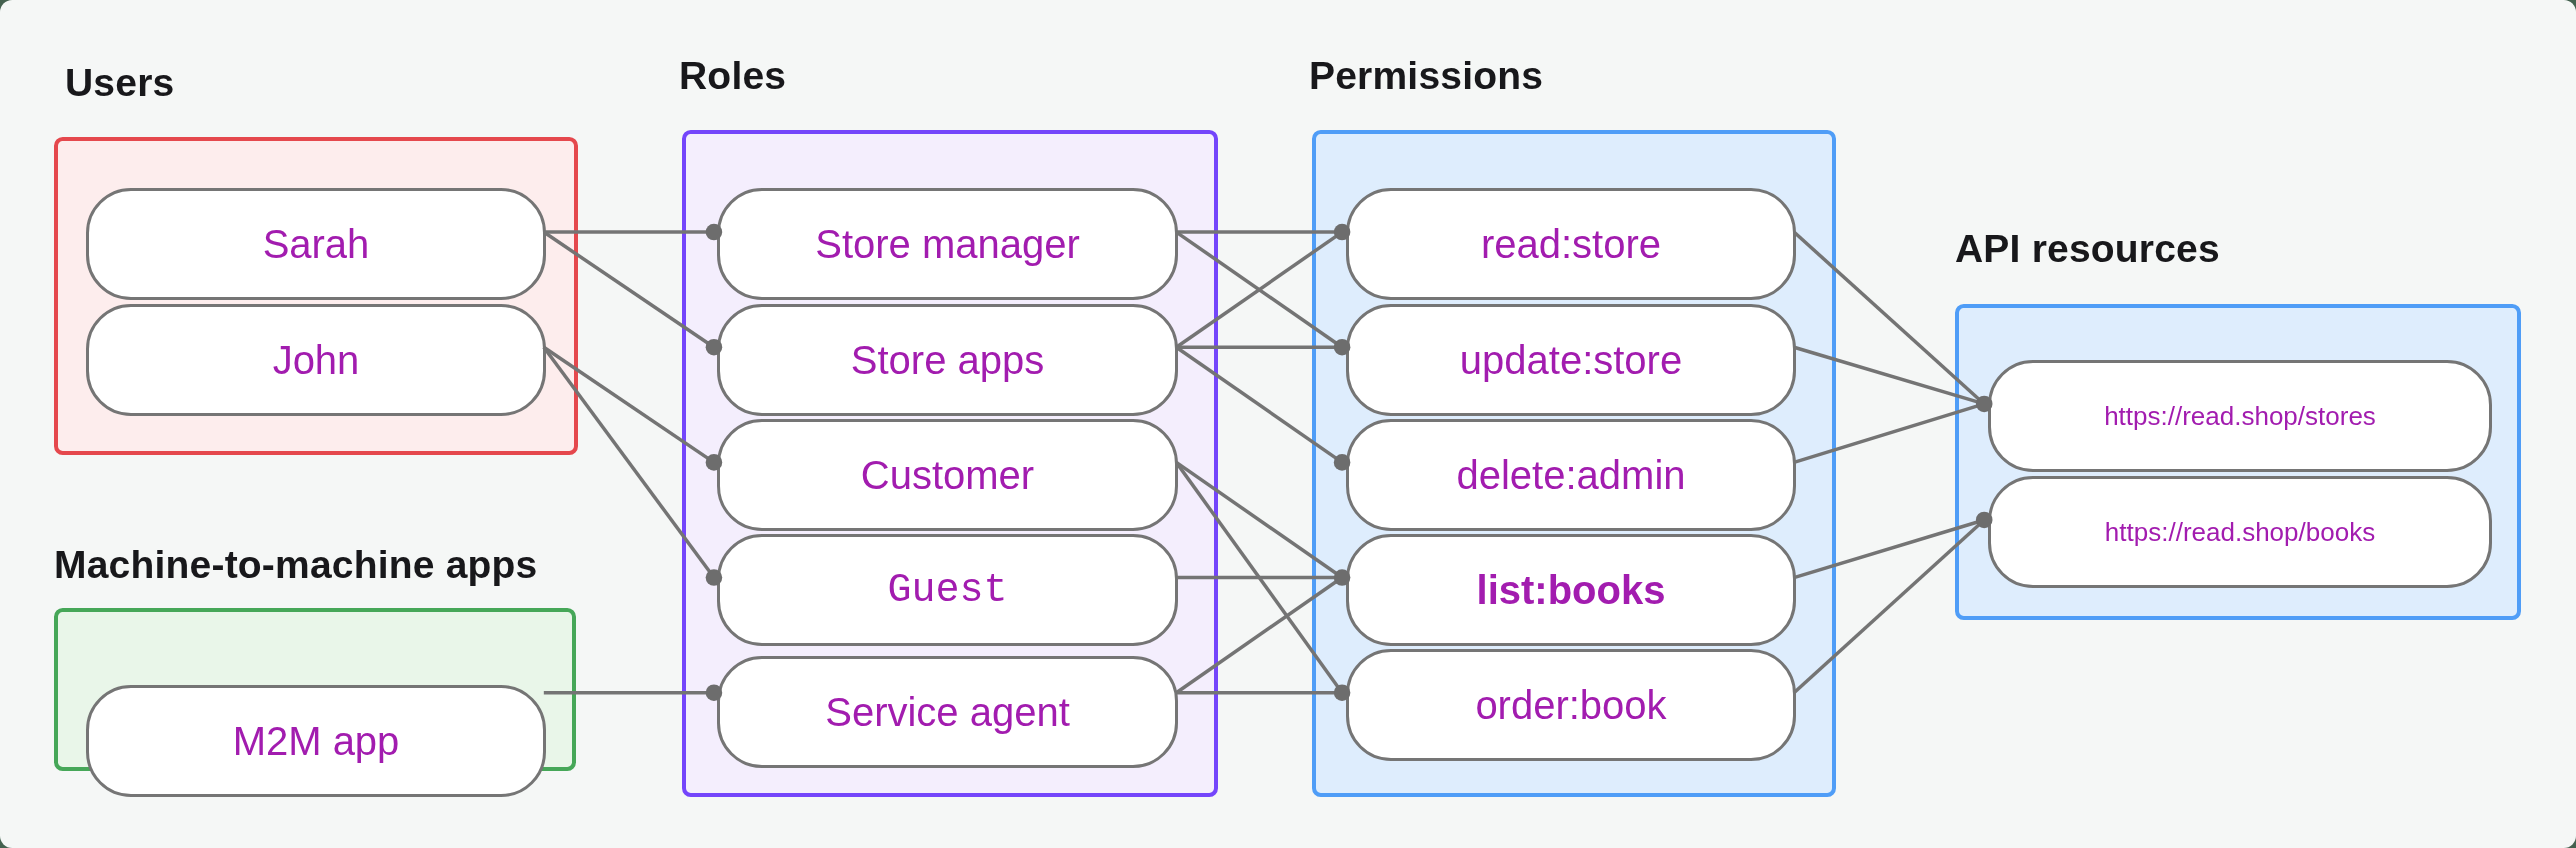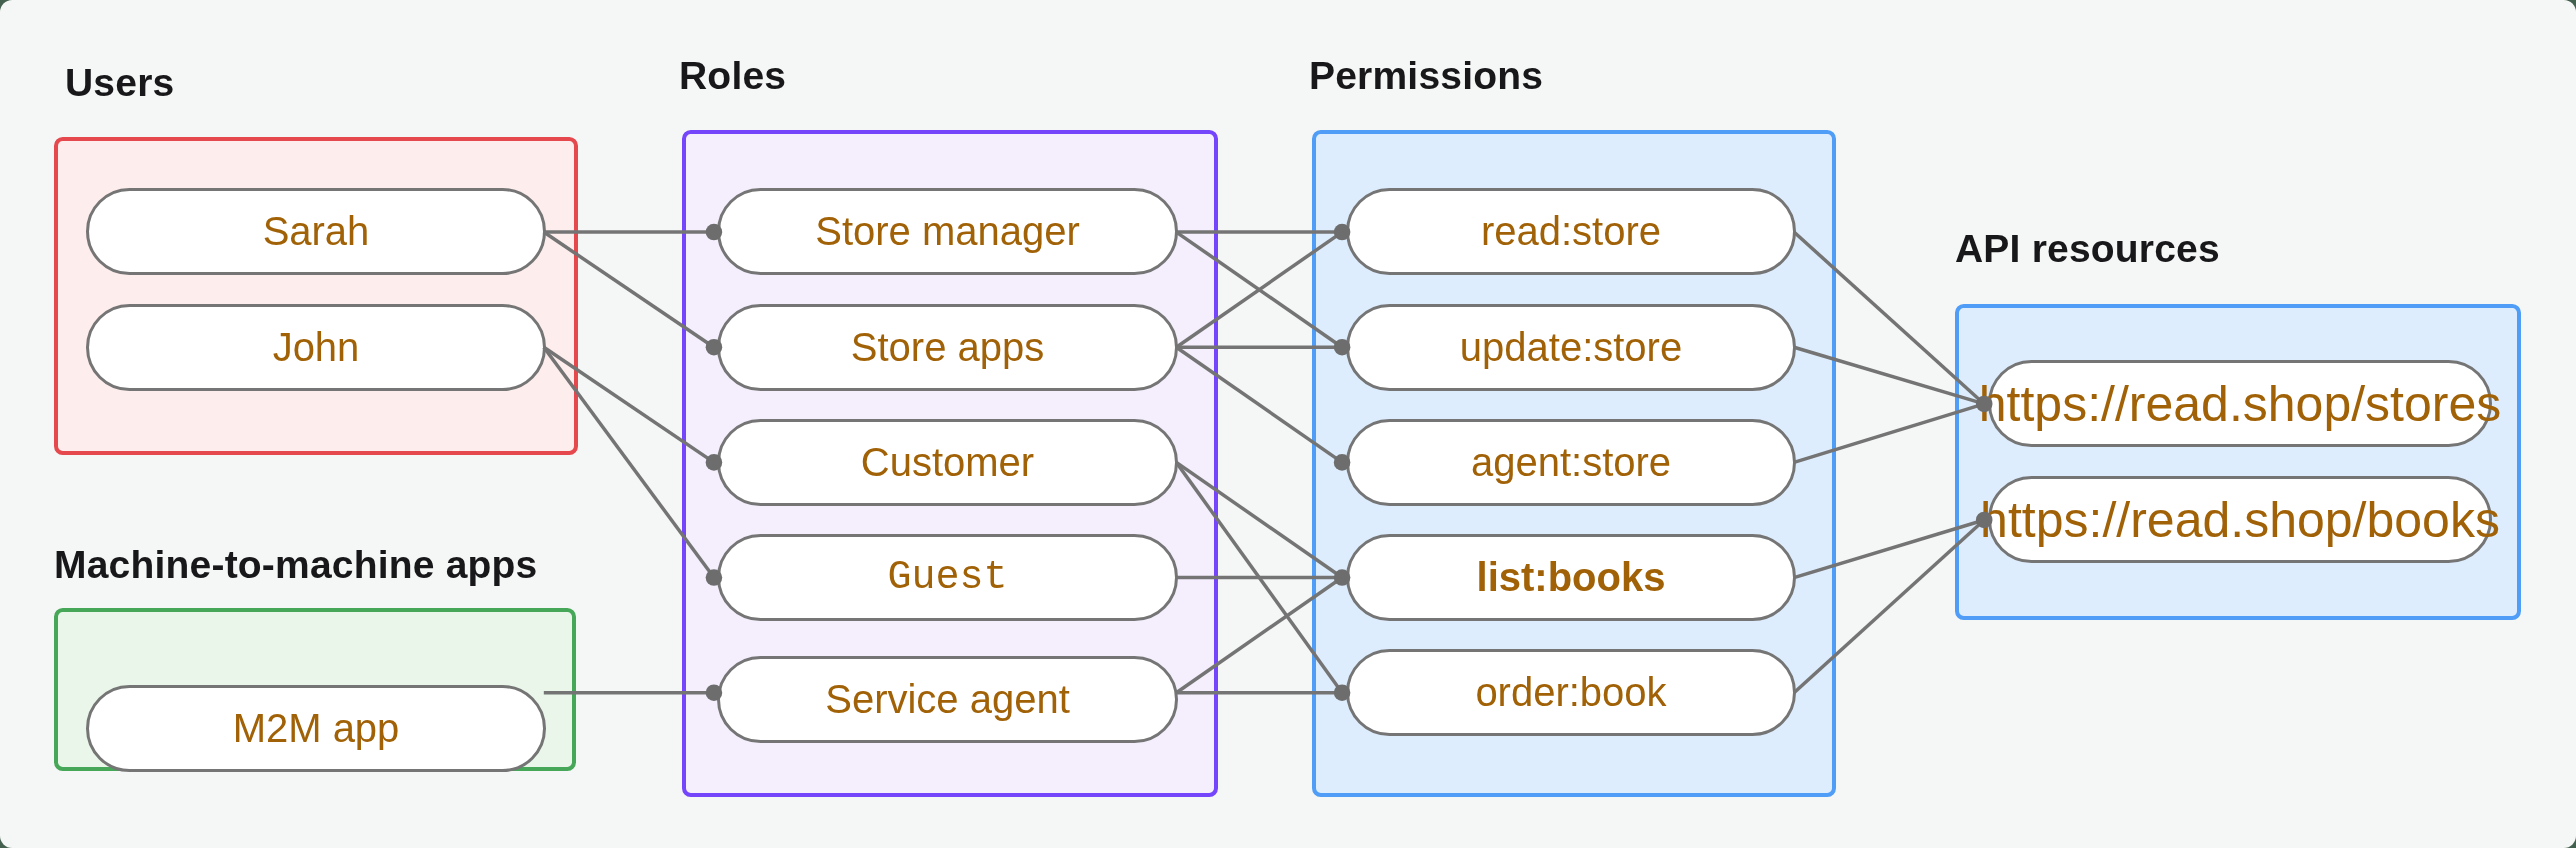--- a/index.html
+++ b/index.html
@@ -25,34 +25,34 @@
   }
   .group-box{
     position:absolute;
     border-style:solid;
     border-width:4.4px;
     border-radius:8.7px;
     box-sizing:border-box;
   }
   .pill{
     position:absolute;
-    height:87px;
+    height:112px;
     background:#ffffff;
     border:3.1px solid #757575;
     border-radius:45px;
     box-sizing:border-box;
     display:flex;
     align-items:center;
     justify-content:center;
     font-size:40px;
-    color:#a16207;
+    color:#a21caf;
     white-space:nowrap;
     z-index:10;
   }
-  .pill.api{font-size:50px;}
+  .pill.api{font-size:26px;}
   svg.wires{
     position:absolute;left:0;top:0;
     z-index:20;
     pointer-events:none;
   }
 </style>
 </head>
 <body>
 
 <div class="panel"></div>
@@ -75,21 +75,21 @@
 <div class="pill" style="left:86px;top:649px;width:460px;margin-top:36px;">M2M app</div>
 
 <div class="pill" style="left:717px;top:188px;width:461px;">Store manager</div>
 <div class="pill" style="left:717px;top:304px;width:461px;">Store apps</div>
 <div class="pill" style="left:717px;top:419px;width:461px;">Customer</div>
 <div class="pill" style="left:717px;top:534px;width:461px;font-family:Liberation Mono, monospace;">Guest</div>
 <div class="pill" style="left:717px;top:649px;width:461px;margin-top:7px;">Service agent</div>
 
 <div class="pill" style="left:1346px;top:188px;width:450px;">read:store</div>
 <div class="pill" style="left:1346px;top:304px;width:450px;">update:store</div>
-<div class="pill" style="left:1346px;top:419px;width:450px;">agent:store</div>
+<div class="pill" style="left:1346px;top:419px;width:450px;">delete:admin</div>
 <div class="pill" style="left:1346px;top:534px;width:450px;font-weight:bold;">list:books</div>
 <div class="pill" style="left:1346px;top:649px;width:450px;">order:book</div>
 
 <div class="pill api" style="left:1988px;top:360px;width:504px;">https://read.shop/stores</div>
 <div class="pill api" style="left:1988px;top:476px;width:504px;">https://read.shop/books</div>
 
 <svg class="wires" width="2576" height="848" viewBox="0 0 2952 972">
   <g stroke="#747474" stroke-width="4" fill="none">
 
     <line x1="623" y1="266" x2="818" y2="266"></line>

